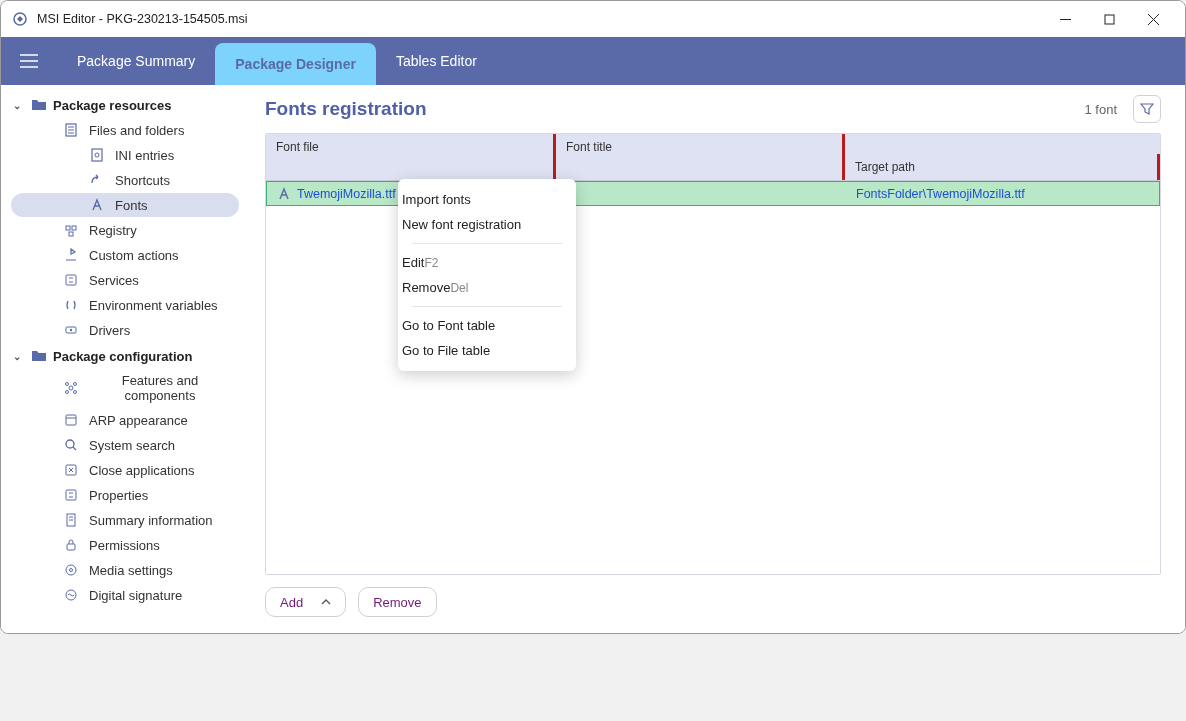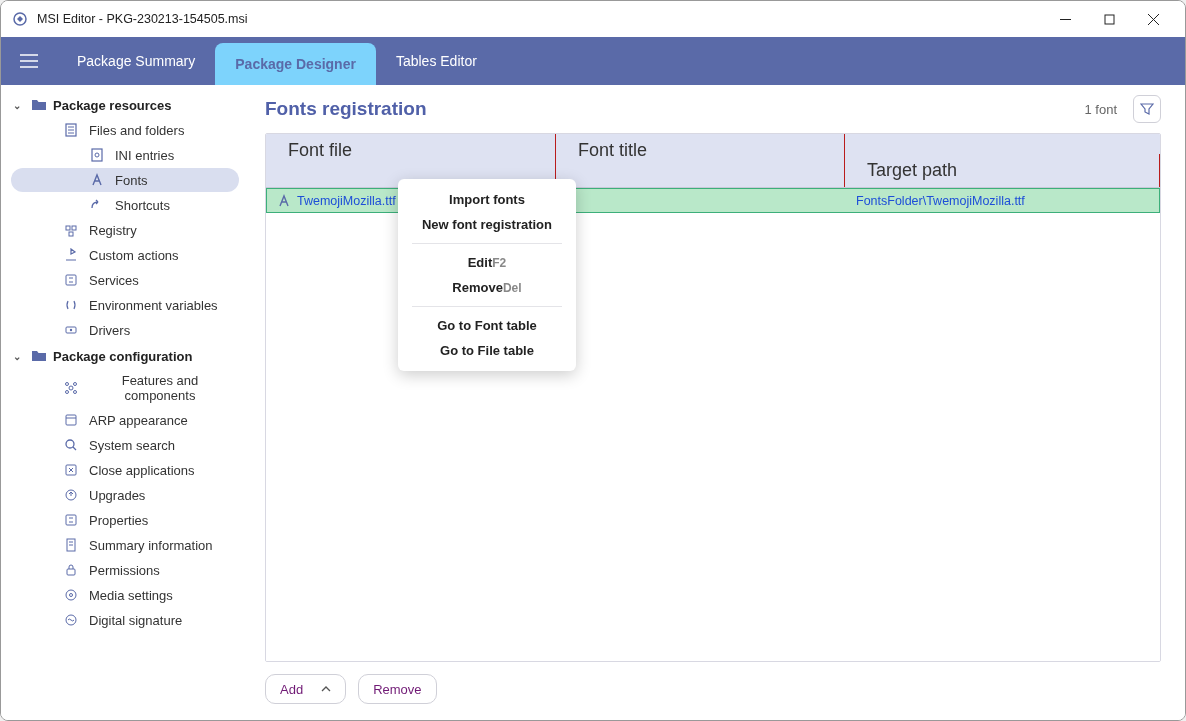--- a/index.html
+++ b/index.html
@@ -1,17 +1,17 @@
 <!DOCTYPE html>
 <html><head>
   <meta charset="utf-8">
   <style>
     * { box-sizing: border-box; margin: 0; padding: 0; font-family: "Segoe UI", sans-serif; }
     body { width: 1186px; height: 721px; background: #f0f0f0; overflow: hidden; position: relative; }
-    .window { width: 1186px; height: 721px; background: #fff; border: 1px solid #999; border-radius: 8px; display: flex; flex-direction: column; overflow: hidden; }
+    .window { width: 1186px; height: 634px; background: #fff; border: 1px solid #999; border-radius: 8px; display: flex; flex-direction: column; overflow: hidden; }
     .titlebar { height: 36px; display: flex; align-items: center; padding: 0 10px; background: #fff; }
     .titlebar .app-icon { width: 18px; height: 18px; margin-right: 8px; display:flex; align-items:center; justify-content:center;}
     .titlebar .title { font-size: 12.5px; color: #222; flex: 1; }
     .win-controls { display: flex; gap: 0; }
     .win-btn { width: 44px; height: 30px; display: flex; align-items: center; justify-content: center; cursor: pointer; }
     .win-btn svg { stroke: #222; }
     .tabbar { height: 48px; background: #5a6aa8; display: flex; align-items: stretch; padding-left: 0; }
     .menu-btn { width: 56px; display:flex; align-items:center; justify-content:center; cursor:pointer; }
     .menu-btn svg { stroke: #fff; }
     .tab { padding: 0 20px; display: flex; align-items: center; color: #fff; font-size: 14px; cursor: pointer; position: relative; }
@@ -27,35 +27,35 @@
     .tree-item .t-icon { width:16px; height:16px; display:flex; align-items:center; justify-content:center; color:#5a6aa8; flex-shrink:0;}
     .tree-header .t-icon { width:16px; height:16px; display:flex; align-items:center; justify-content:center; color:#5a6aa8; flex-shrink:0;}
     .main { flex:1; display:flex; flex-direction:column; padding: 10px 24px 16px 16px; min-width:0;}
     .main-header { display:flex; align-items:center; justify-content:space-between; margin-bottom:10px; }
     .main-title { font-size:19px; font-weight:600; color:#5060a8; }
     .count-badge { font-size:13px; color:#666; margin-right:10px;}
     .filter-btn { width:28px; height:28px; border:1px solid #d0d0d8; border-radius:6px; display:flex; align-items:center; justify-content:center; cursor:pointer; }
     .header-right { display:flex; align-items:center; gap:6px;}
     .table { border:1px solid #d8d8e2; flex:1; display:flex; flex-direction:column; border-radius:2px; overflow:hidden; min-height:0;}
     .thead { display:flex; background:#dee2f2; border-bottom:1px solid #c8c8d8; }
-    .th { padding:6px 22px; font-size:18px; color:#333; border-right:1px solid #b91c1c; }
+    .th { padding:6px 10px; font-size:12px; color:#333; border-right:3px solid #b91c1c; }
     .th.c1 { width:290px;}
     .th.c2 { width:289px;}
     .th.c3 { flex:1;margin-top:20px;}
     .tbody { flex:1; background:#fff; }
     .trow { display:flex; align-items:center; background:#b9e8c9; border:1px solid #3caf7a; height:25px;}
     .td { padding:0 10px; font-size:12.5px; color:#1d4ed8; display:flex; align-items:center; gap:6px;}
     .td.c1 { width:290px;}
     .td.c2 { width:289px;}
     .td.c3 { flex:1;}
     .row-icon { color:#5a6aa8; }
     .action-bar { display:flex; gap:12px; margin-top:12px;}
     .btn { height:30px; padding:0 14px; border:1px solid #d0d0d8; border-radius:10px; background:#fff; font-size:13px; color:#701a75; cursor:pointer; display:flex; align-items:center; gap:18px;}
     .context-menu { position:absolute; left:398px; top:179px; width:178px; background:#fff; border-radius:6px; box-shadow:0 4px 16px rgba(0,0,0,0.2); padding:8px 0; z-index:100;}
-    .cm-item { padding:5px 4px; font-size:13px; color:#222; cursor:pointer; display:flex; justify-content:center; align-items:center;font-weight:bold;}
+    .cm-item { padding:5px 4px; font-size:13px; color:#222; cursor:pointer; display:flex; justify-content:flex-start; align-items:center;}
     .cm-item .shortcut { color:#888; font-size:12px;}
     .cm-sep { height:1px; background:#e4e4e8; margin:6px 14px;}
     svg { display:block; }
   </style>
 </head>
 <body>
 
 <div class="window">
   <div class="titlebar">
     <span class="app-icon">
@@ -124,35 +124,35 @@
         </div>
         <div class="tree-item nested">
           <span class="t-icon">
               <svg width="14" height="14" viewBox="0 0 14 14">
                 <rect x="2" y="1" width="10" height="12" fill="none" stroke="#5a6aa8" stroke-width="1.2"></rect>
                 <circle cx="7" cy="7" r="2" fill="none" stroke="#5a6aa8"></circle>
               </svg>
             </span>
           <span>INI entries</span>
         </div>
+        <div class="tree-item nested">
+          <span class="t-icon">
+              <svg width="14" height="14" viewBox="0 0 14 14">
+                <path d="M2 10 Q2 4 8 4 M8 4 L6 2 M8 4 L6 6" fill="none" stroke="#5a6aa8" stroke-width="1.3"></path>
+              </svg>
+            </span>
+          <span>Shortcuts</span>
+        </div>
         <div class="tree-item nested selected">
           <span class="t-icon">
               <svg width="14" height="14" viewBox="0 0 14 14">
                 <path d="M3 12 L7 2 L11 12 M4.5 8 H9.5" fill="none" stroke="#5a6aa8" stroke-width="1.4"></path>
               </svg>
             </span>
           <span>Fonts</span>
-        </div>
-        <div class="tree-item nested">
-          <span class="t-icon">
-              <svg width="14" height="14" viewBox="0 0 14 14">
-                <path d="M2 10 Q2 4 8 4 M8 4 L6 2 M8 4 L6 6" fill="none" stroke="#5a6aa8" stroke-width="1.3"></path>
-              </svg>
-            </span>
-          <span>Shortcuts</span>
         </div>
         <div class="tree-item">
           <span class="t-icon">
               <svg width="14" height="14" viewBox="0 0 14 14">
                 <rect x="2" y="3" width="4" height="4" fill="none" stroke="#5a6aa8"></rect>
                 <rect x="8" y="3" width="4" height="4" fill="none" stroke="#5a6aa8"></rect>
                 <rect x="5" y="9" width="4" height="4" fill="none" stroke="#5a6aa8"></rect>
               </svg>
             </span>
           <span>Registry</span>
@@ -236,29 +236,20 @@
         </div>
         <div class="tree-item">
           <span class="t-icon">
               <svg width="14" height="14" viewBox="0 0 14 14">
                 <rect x="2" y="2" width="10" height="10" rx="1" fill="none" stroke="#5a6aa8"></rect>
                 <line x1="5" y1="5" x2="9" y2="9" stroke="#5a6aa8"></line>
                 <line x1="9" y1="5" x2="5" y2="9" stroke="#5a6aa8"></line>
               </svg>
             </span>
           <span>Close applications</span>
-        </div>
-        <div class="tree-item">
-          <span class="t-icon">
-              <svg width="14" height="14" viewBox="0 0 14 14">
-                <circle cx="7" cy="7" r="5" fill="none" stroke="#5a6aa8"></circle>
-                <path d="M7 4 v4 M5 6 l2 -2 l2 2" fill="none" stroke="#5a6aa8"></path>
-              </svg>
-            </span>
-          <span>Upgrades</span>
         </div>
         <div class="tree-item">
           <span class="t-icon">
               <svg width="14" height="14" viewBox="0 0 14 14">
                 <rect x="2" y="2" width="10" height="10" rx="1" fill="none" stroke="#5a6aa8"></rect>
                 <line x1="5" y1="5" x2="9" y2="5" stroke="#5a6aa8"></line>
                 <line x1="5" y1="9" x2="9" y2="9" stroke="#5a6aa8"></line>
               </svg>
             </span>
           <span>Properties</span>

